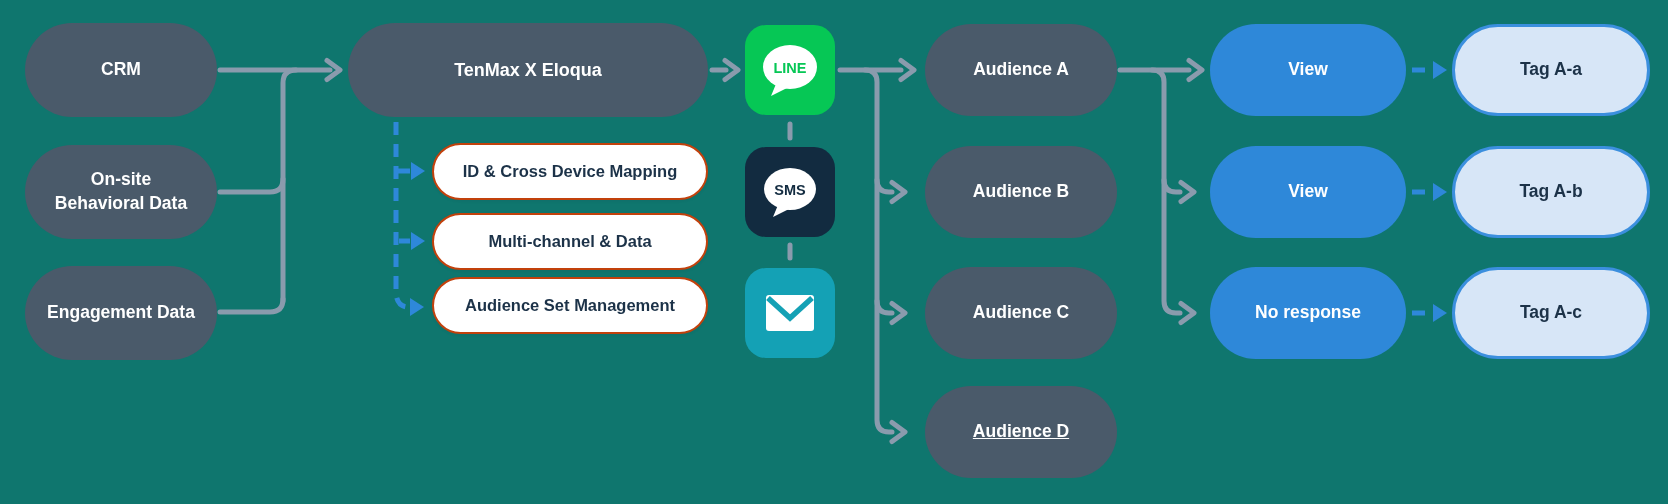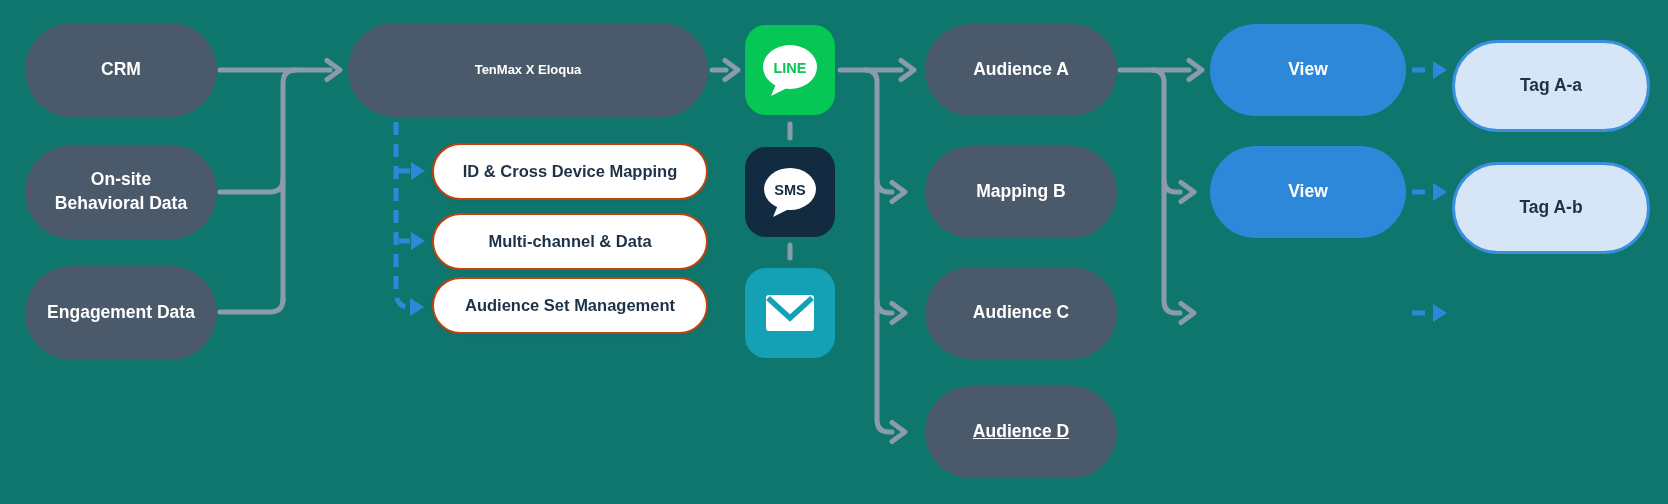--- a/index.html
+++ b/index.html
@@ -15,21 +15,21 @@
     position:absolute;
     border-radius:999px;
     display:flex;align-items:center;justify-content:center;
     text-align:center;
     font-weight:700;
     white-space:pre-line;
     line-height:1.35;
     box-sizing:border-box;
   }
   .pill.dark{background:#4A5A6A;color:#ffffff;font-size:17.5px;}
-  .pill.platform{background:#4A5A6A;color:#ffffff;font-size:13px;}
+  .pill.platform{background:#4A5A6A;color:#ffffff;font-size:18px;}
   .pill.cap{
     background:#ffffff;color:#1C3248;font-size:16.5px;
     border:2px solid #c2410c;
     box-shadow:0 1px 3px rgba(30,50,70,0.10);
   }
   .pill.blue{background:#2E88D9;color:#ffffff;font-size:17.5px;}
   .pill.tag{
     background:#D7E6F7;color:#1C3248;font-size:17.5px;
     border:3px solid #3B8FDE;
   }
@@ -40,21 +40,21 @@
   .src.r1{top:23px;} .src.r2{top:145px;} .src.r3{top:266px;}
   .platform{left:348px;top:23px;width:360px;height:94px;}
   .cap{left:432px;width:276px;height:57px;}
   .cap.c1{top:143px;} .cap.c2{top:213px;} .cap.c3{top:277px;}
   .chan{left:745px;}
   .chan.r1{top:25px;} .chan.r2{top:147px;} .chan.r3{top:268px;}
   .aud{left:925px;width:192px;height:92px;}
   .aud.r1{top:24px;} .aud.r2{top:146px;} .aud.r3{top:267px;} .aud.r4{top:386px;text-decoration:underline;}
   .act{left:1210px;width:196px;height:92px;}
   .act.r1{top:24px;} .act.r2{top:146px;} .act.r3{top:267px;}
-  .tagn{left:1452px;width:198px;height:92px;margin-top:16px;}
+  .tagn{left:1452px;width:198px;height:92px;}
   .tagn.r1{top:24px;} .tagn.r2{top:146px;} .tagn.r3{top:267px;}
 
   .gline{stroke:#8A9BAD;stroke-width:5;fill:none;stroke-linecap:round;stroke-linejoin:round;}
   .ghead{stroke:#8A9BAD;stroke-width:5;fill:none;stroke-linecap:round;stroke-linejoin:round;}
   .bdash{stroke:#2E88D9;stroke-width:5;fill:none;stroke-dasharray:13 9;}
   .bsolid{stroke:#2E88D9;stroke-width:5;fill:none;}
   .bhead{fill:#2E88D9;stroke:none;}
 </style>
 </head>
 <body>
@@ -149,23 +149,25 @@
   </div>
   <div class="app-icon chan r3">
     <svg width="90" height="90" viewBox="0 0 90 90">
       <rect width="90" height="90" rx="21" fill="#14A1B5"></rect>
       <rect x="21" y="27" width="48" height="36" rx="3" fill="#ffffff"></rect>
       <path d="M 23 30 L 45 50 L 67 30" stroke="#14A1B5" stroke-width="5.5" fill="none"></path>
     </svg>
   </div>
 
   <div class="pill dark aud r1">Audience A</div>
-  <div class="pill dark aud r2">Mapping B</div>
+  <div class="pill dark aud r2">Audience B</div>
   <div class="pill dark aud r3">Audience C</div>
   <div class="pill dark aud r4">Audience D</div>
 
   <div class="pill blue act r1">View</div>
   <div class="pill blue act r2">View</div>
+  <div class="pill blue act r3">No response</div>
 
   <div class="pill tag tagn r1">Tag A-a</div>
   <div class="pill tag tagn r2">Tag A-b</div>
+  <div class="pill tag tagn r3">Tag A-c</div>
 
 </div>
 
 </body></html>

